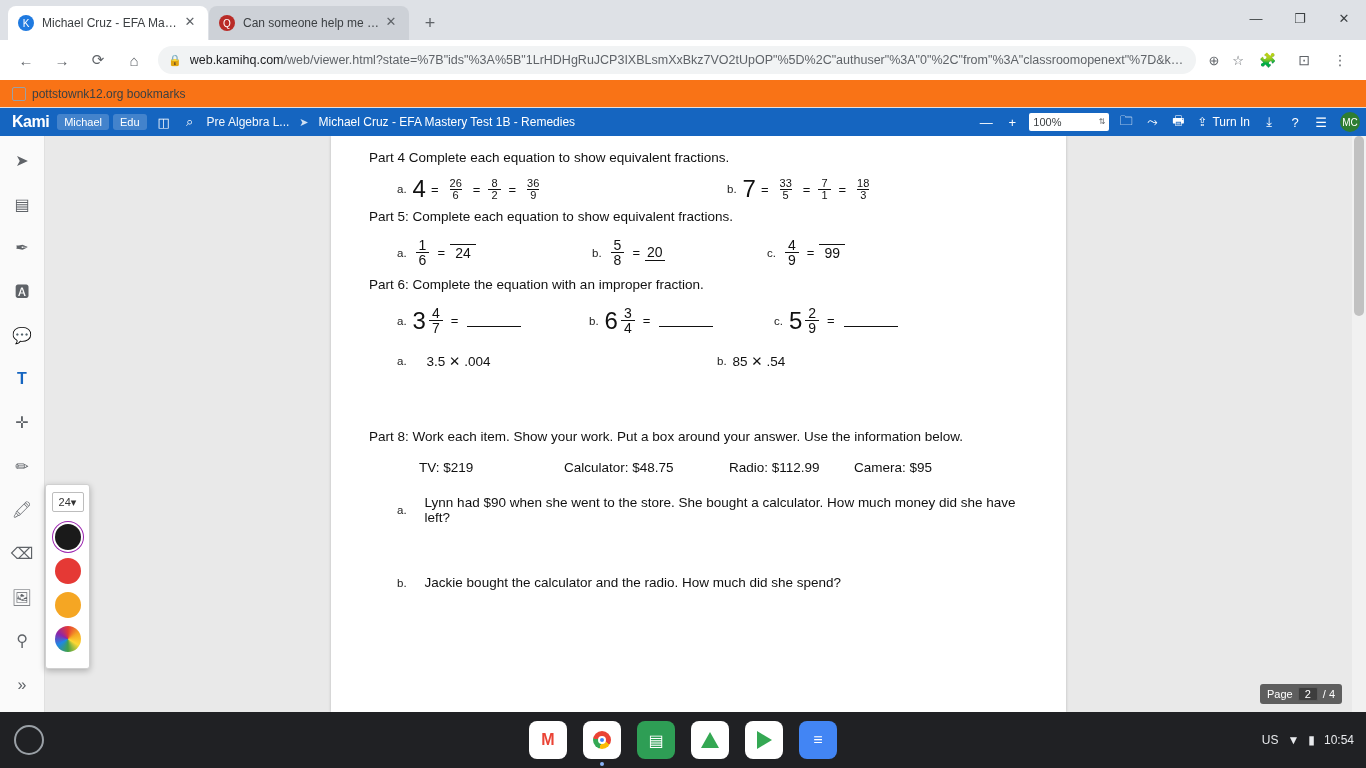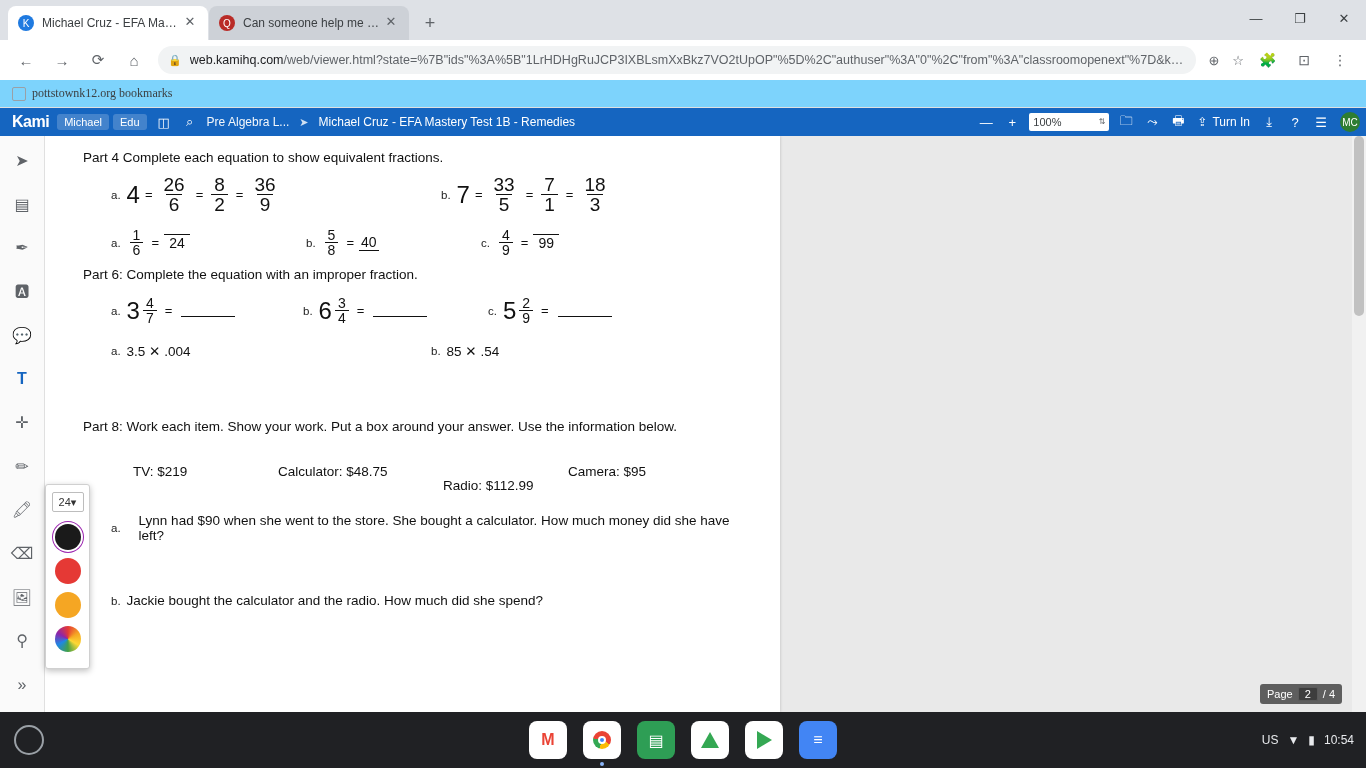--- a/index.html
+++ b/index.html
@@ -31,21 +31,21 @@
   .navbtn { width:28px; height:28px; margin:0 4px; display:flex; align-items:center; justify-content:center; color:#5f6368; font-size:15px; border-radius:50%; }
   .omnibox { flex:1; height:28px; background:#f1f3f4; border-radius:14px; display:flex; align-items:center; padding:0 10px; margin:0 6px; overflow:hidden; }
   .omnibox .lock { font-size:11px; color:#5f6368; margin-right:8px; }
   .omnibox .url { font-size:12.5px; color:#5f6368; white-space:nowrap; overflow:hidden; text-overflow:ellipsis; }
   .omnibox .url b { color:#202124; font-weight:400; }
   .omni-icons { display:flex; align-items:center; }
   .omni-icons div { width:24px; height:24px; display:flex; align-items:center; justify-content:center; color:#5f6368; font-size:13px; }
   .tb-right { display:flex; align-items:center; }
   .tb-right .navbtn { font-size:14px; }
 
-  .bookmarks { height:28px; background:#7dd3fc; display:flex; padding:0 12px; border-bottom:1px solid #e0e0e0;font-family:Liberation Serif, serif; }
+  .bookmarks { height:28px; background:#f97316; display:flex; padding:0 12px; border-bottom:1px solid #e0e0e0; }
   .bm-item { display:flex; align-items:center; font-size:12px; color:#3c4043; }
   .bm-item .bmicon { width:14px; height:14px; margin-right:6px; border:1px solid #9aa0a6; border-radius:2px; display:inline-block; }
 
   
   .kamibar { height:28px; background:#1565c0; display:flex; align-items:center; color:#fff; font-size:12px; padding:0 6px; }
   .kami-logo { font-size:16px; font-weight:bold; letter-spacing:-0.5px; margin:0 8px 0 6px; }
   .pill { background:#ffffff33; border-radius:3px; padding:2px 7px; font-size:11px; margin-right:4px; color:#fff; }
   .kb-icon { width:26px; height:22px; display:flex; align-items:center; justify-content:center; font-size:13px; color:#fff; }
   .crumbs { display:flex; align-items:center; font-size:12px; margin-left:4px; }
   .crumbs .sep { margin:0 10px; opacity:.8; font-size:11px; }
@@ -66,31 +66,31 @@
   .tool.active { color:#1565c0; font-weight:bold; }
 
   .toolpop { position:absolute; left:45px; top:348px; width:45px; background:#fff; border:1px solid #d0d0d0; border-radius:3px; box-shadow:0 2px 6px rgba(0,0,0,.25); padding:4px 0 8px; display:flex; flex-direction:column; align-items:center; z-index:20; }
   .sizebox { width:32px; height:20px; border:1px solid #bdbdbd; border-radius:2px; font-size:11px; color:#333; display:flex; align-items:center; justify-content:center; margin:3px 0 12px; }
   .swatch { width:26px; height:26px; border-radius:50%; margin-bottom:8px; }
   .sw-black { background:#1a1a1a; box-shadow:0 0 0 2px #fff, 0 0 0 3px #9c27b0; }
   .sw-red { background:#e53935; }
   .sw-orange { background:#f5a623; }
   .sw-wheel { background:conic-gradient(#e53935,#f5a623,#fdd835,#43a047,#1e88e5,#8e24aa,#e53935); }
 
-  .docarea { flex:1; background:#e9e9e9; display:flex; justify-content:flex-start; overflow:hidden; position:relative; }
+  .docarea { flex:1; background:#e9e9e9; display:flex; justify-content:center; overflow:hidden; position:relative; }
   .page { width:735px; background:#fff; box-shadow:0 0 3px rgba(0,0,0,.2); padding:10px 38px 20px; font-size:13.5px; color:#111; position:relative; }
 
   .ptitle { font-size:13.5px; margin:4px 0 6px; }
   .row { display:flex; align-items:center; }
   .lbl { font-size:11.5px; color:#222; margin-right:6px; }
 
   .frac { display:inline-flex; flex-direction:column; align-items:center; vertical-align:middle; line-height:1; margin:0 3px; }
   .frac .num { font-size:14px; padding:0 3px; }
   .frac .den { font-size:14px; border-top:1.3px solid #111; padding:0 3px; }
-  .frac.big .num, .frac.big .den { font-size:19px; }
+  .frac.big .num, .frac.big .den { font-size:11px; }
   .bignum { font-size:24px; }
   .eq { font-size:13px; margin:0 5px; }
 
   .blankline { display:inline-block; width:54px; border-bottom:1.3px solid #111; height:13px; margin-left:4px; }
   .underval { display:inline-flex; flex-direction:column; align-items:center; }
   .underval .v { font-size:14px; }
   .underval .bar { width:26px; border-top:1.3px solid #111; height:1px; }
   .overbar { display:inline-flex; flex-direction:column; align-items:center; }
   .overbar .v { font-size:14px; border-bottom:1.3px solid #111; padding:0 2px; }
 
@@ -271,20 +271,21 @@
                 <span class="den">1</span>
               </span>
             <span class="eq">=</span>
             <span class="frac big">
                 <span class="num">18</span>
                 <span class="den">3</span>
               </span>
           </div>
         </div>
 
+        <div class="ptitle">Part 5:  Complete each equation to show equivalent fractions.</div>
         <div class="row" style="margin:14px 0 6px;">
           <div class="row" style="width:195px; margin-left:28px;">
             <span class="lbl">a.</span>
             <span class="frac">
                 <span class="num">1</span>
                 <span class="den">6</span>
               </span>
             <span class="eq">=</span>
             <span class="underval">
                 <span class="bar"></span>
@@ -292,21 +293,21 @@
               </span>
           </div>
           <div class="row" style="width:175px;">
             <span class="lbl">b.</span>
             <span class="frac">
                 <span class="num">5</span>
                 <span class="den">8</span>
               </span>
             <span class="eq">=</span>
             <span class="overbar">
-                <span class="v">40</span>
+                <span class="v">20</span>
               </span>
           </div>
           <div class="row">
             <span class="lbl">c.</span>
             <span class="frac">
                 <span class="num">4</span>
                 <span class="den">9</span>
               </span>
             <span class="eq">=</span>
             <span class="underval">
@@ -346,42 +347,42 @@
                 <span class="den">9</span>
               </span>
             <span class="eq">=</span>
             <span class="blankline"></span>
           </div>
         </div>
 
         <div class="row" style="margin:18px 0 0;">
           <div class="row" style="width:320px; margin-left:28px;">
             <span class="lbl">a.</span>
-            <span style="">3.5 ✕ .004</span>
+            <span style="margin-left:14px;">3.5 ✕ .004</span>
           </div>
           <div class="row">
             <span class="lbl">b.</span>
             <span>85 ✕ .54</span>
           </div>
         </div>
 
         <div class="ptitle" style="margin-top:60px;">Part 8: Work each item. Show your work. Put a box around your answer. Use the information below.</div>
         <div class="row" style="margin:16px 0 0 50px;">
           <span style="width:145px;">TV:  $219</span>
           <span style="width:165px;">Calculator: $48.75</span>
-          <span style="width:125px;margin-top:28px;">Radio: $112.99</span>
+          <span style="width:125px;">Radio: $112.99</span>
           <span>Camera: $95</span>
         </div>
         <div class="row" style="margin:20px 0 0 28px;">
           <span class="lbl">a.</span>
           <span style="margin-left:12px;">Lynn had $90 when she went to the store. She bought a calculator. How much money did she have left?</span>
         </div>
         <div class="row" style="margin:50px 0 0 28px;">
           <span class="lbl">b.</span>
-          <span style="">Jackie bought the calculator and the radio. How much did she spend?</span>
+          <span style="margin-left:12px;">Jackie bought the calculator and the radio. How much did she spend?</span>
         </div>
 
       </div>
 
       <div class="pagebadge">
         <span>Page</span>
         <span class="numbox">2</span>
         <span>/ 4</span>
       </div>
     </div>

